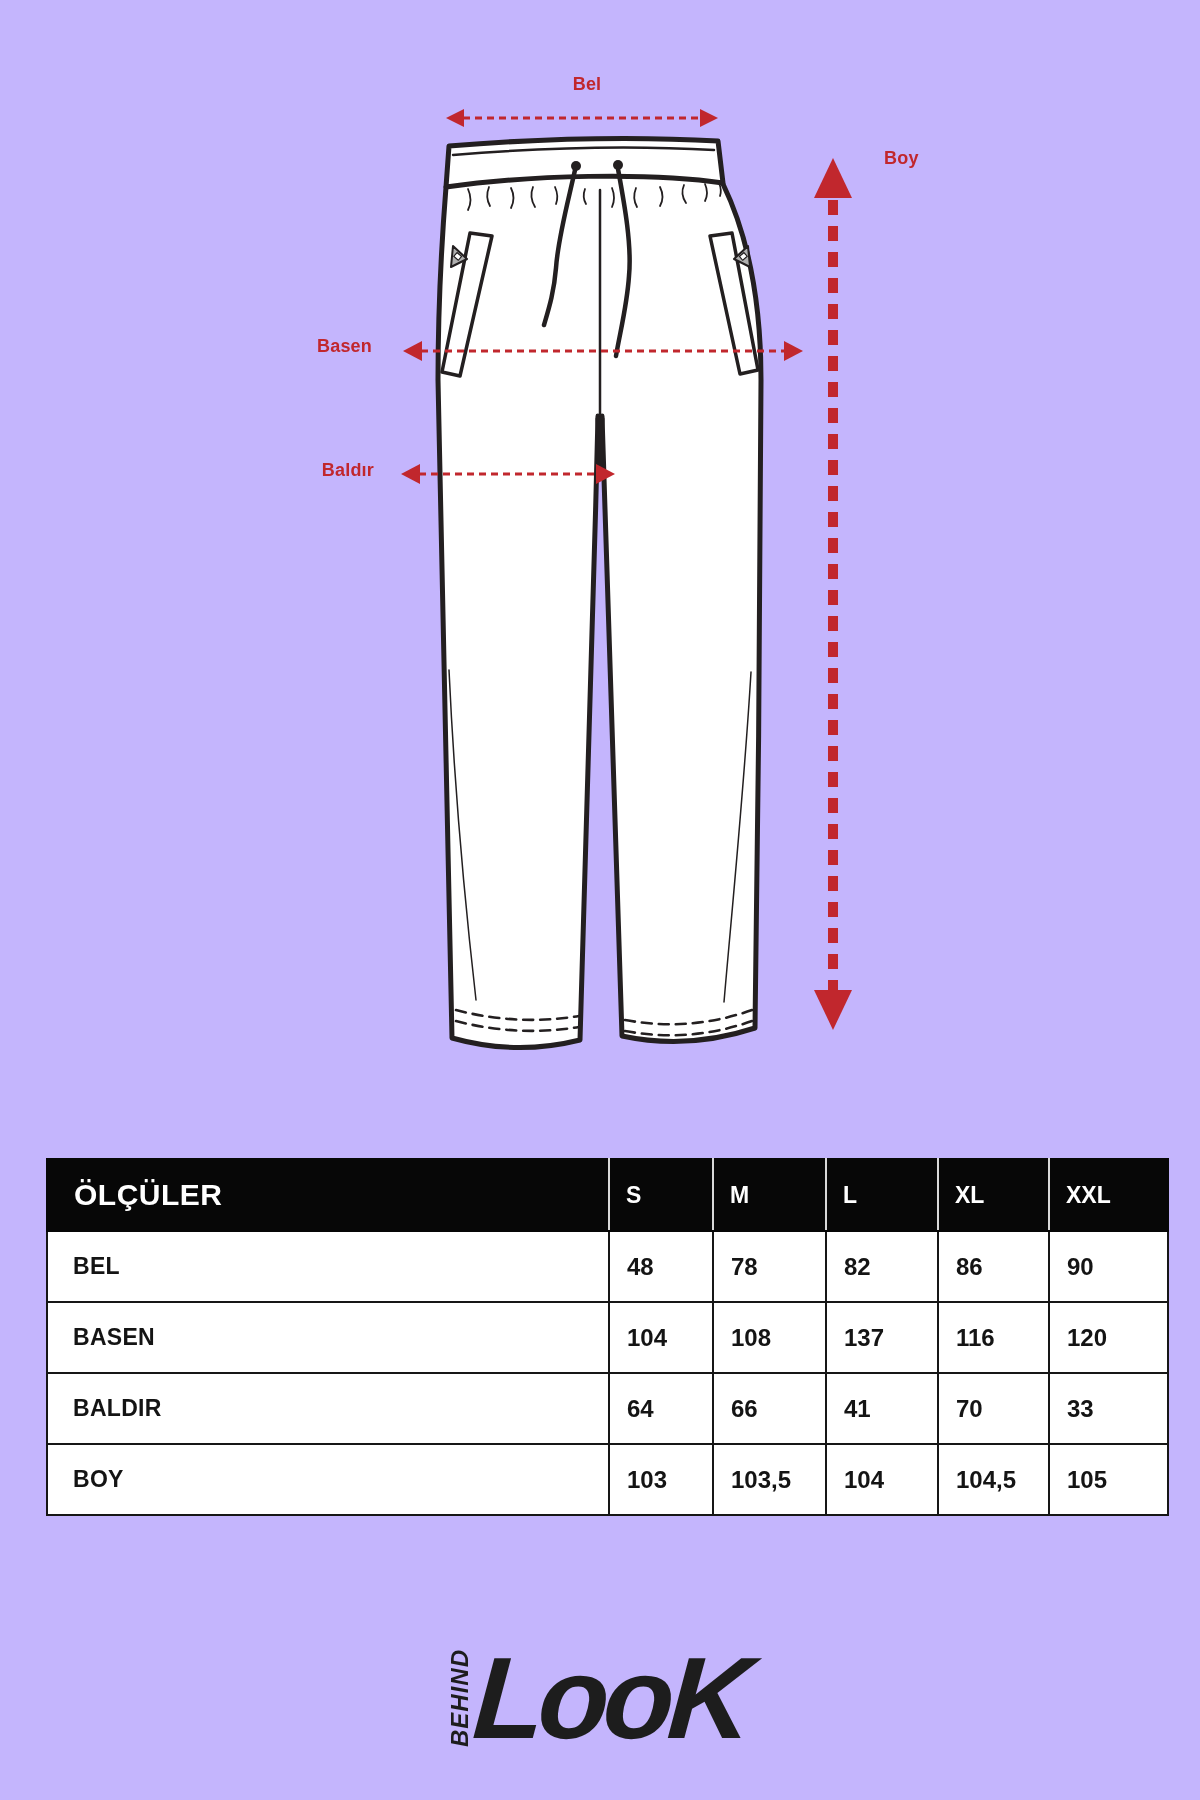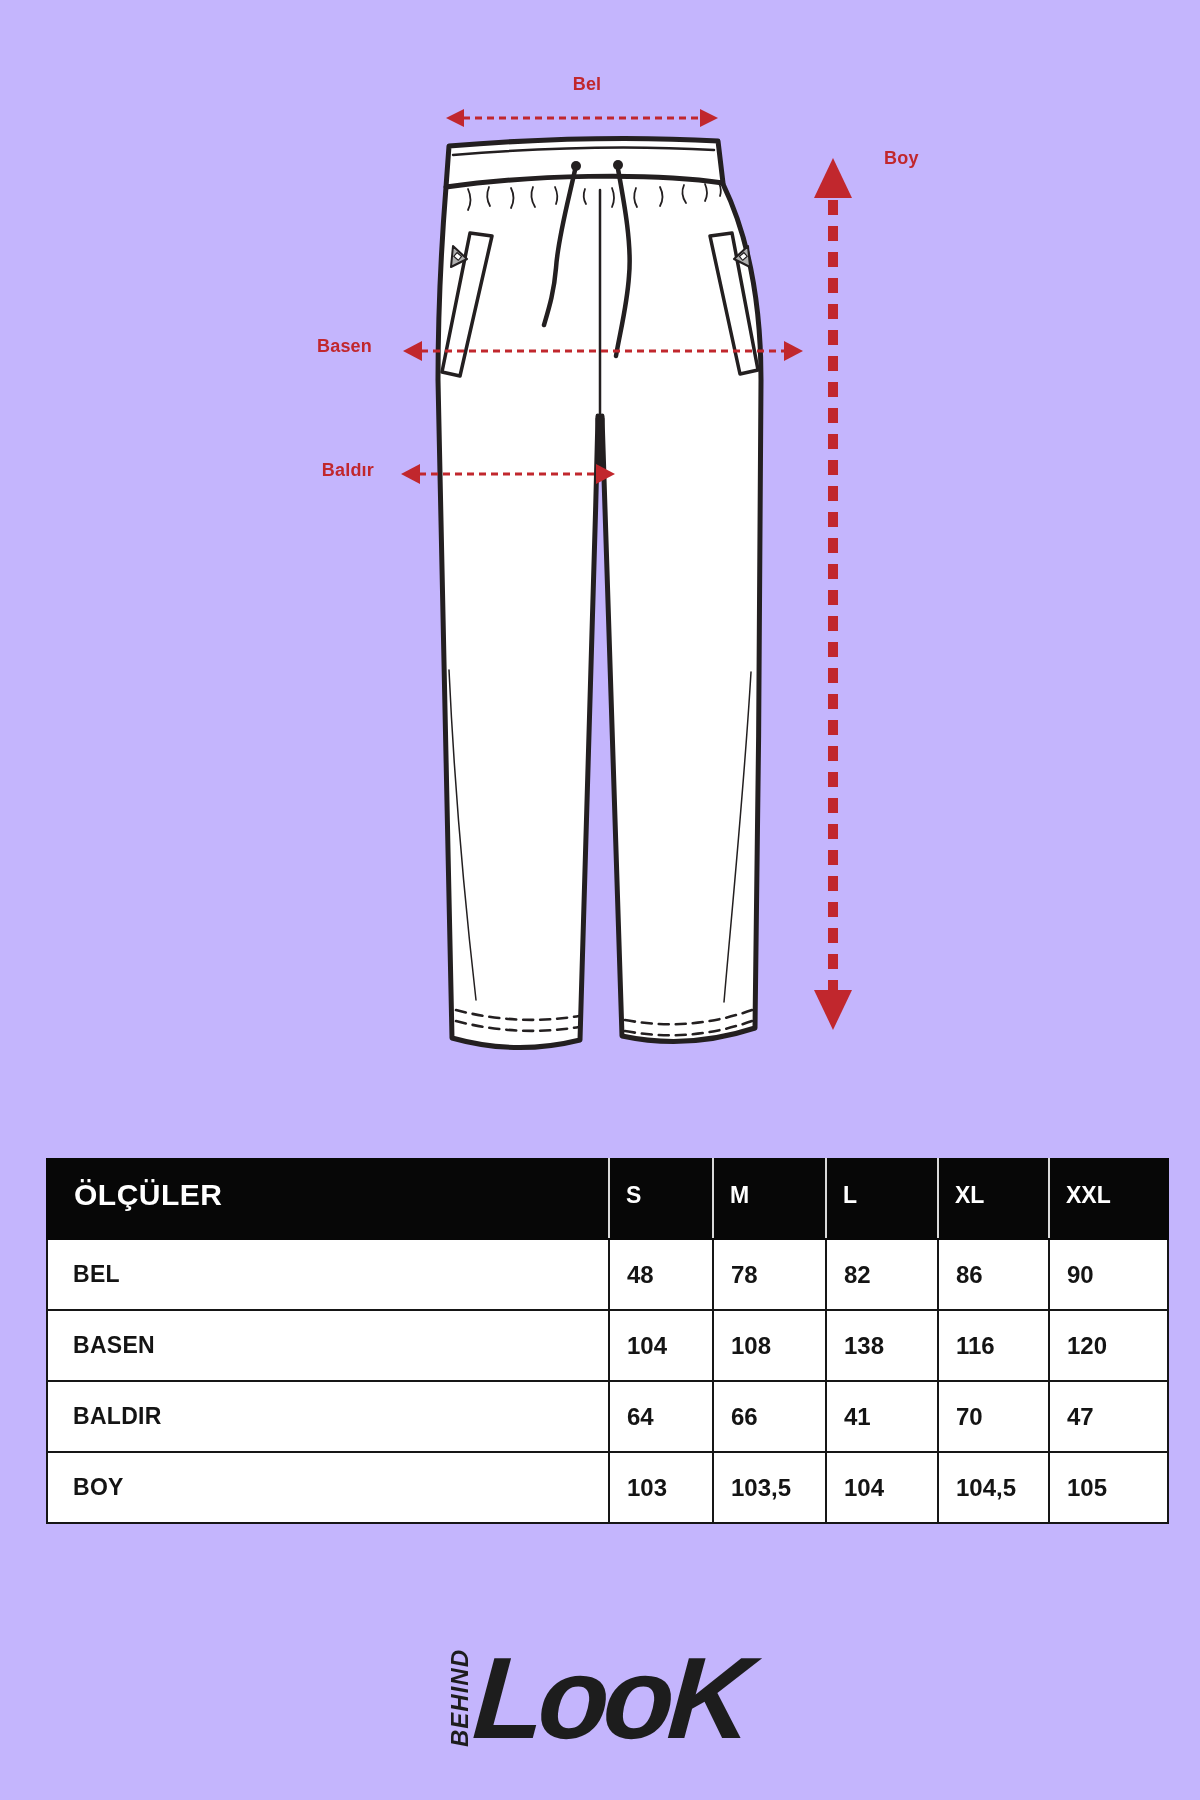--- a/index.html
+++ b/index.html
@@ -25,21 +25,21 @@
 
   table.size-table{
     position:absolute;left:46px;top:1158px;width:1121px;
     border-collapse:collapse;table-layout:fixed;
   }
   .size-table th,.size-table td{
     border:2px solid #161616;overflow:hidden;white-space:nowrap;
   }
   .size-table thead th{
     background:#070707;color:#ffffff;height:70px;
-    font-size:23px;font-weight:bold;text-align:left;padding:0 0 8px 16px;
+    font-size:23px;font-weight:bold;text-align:left;padding:0 0 0 16px;
     border-color:#070707;border-right:2px solid #d9d9d9;
   }
   .size-table thead th:last-child{border-right-color:#070707;margin-top:38px;}
   .size-table thead th.col-label{font-size:30px;padding-left:26px;letter-spacing:.5px;}
   .size-table tbody td{
     height:69px;font-size:24px;font-weight:bold;color:#141414;
     text-align:left;padding:0 0 0 17px;background:#fff;
   }
   .size-table tbody td.row-label{font-size:23px;padding-left:25px;letter-spacing:.3px;}
 
@@ -176,31 +176,31 @@
         <td>48</td>
         <td>78</td>
         <td>82</td>
         <td>86</td>
         <td>90</td>
       </tr>
       <tr>
         <td class="row-label">BASEN</td>
         <td>104</td>
         <td>108</td>
-        <td>138</td>
+        <td>137</td>
         <td>116</td>
         <td>120</td>
       </tr>
       <tr>
         <td class="row-label">BALDIR</td>
         <td>64</td>
         <td>66</td>
         <td>41</td>
         <td>70</td>
-        <td>47</td>
+        <td>33</td>
       </tr>
       <tr>
         <td class="row-label">BOY</td>
         <td>103</td>
         <td>103,5</td>
         <td>104</td>
         <td>104,5</td>
         <td>105</td>
       </tr>
     </tbody>

